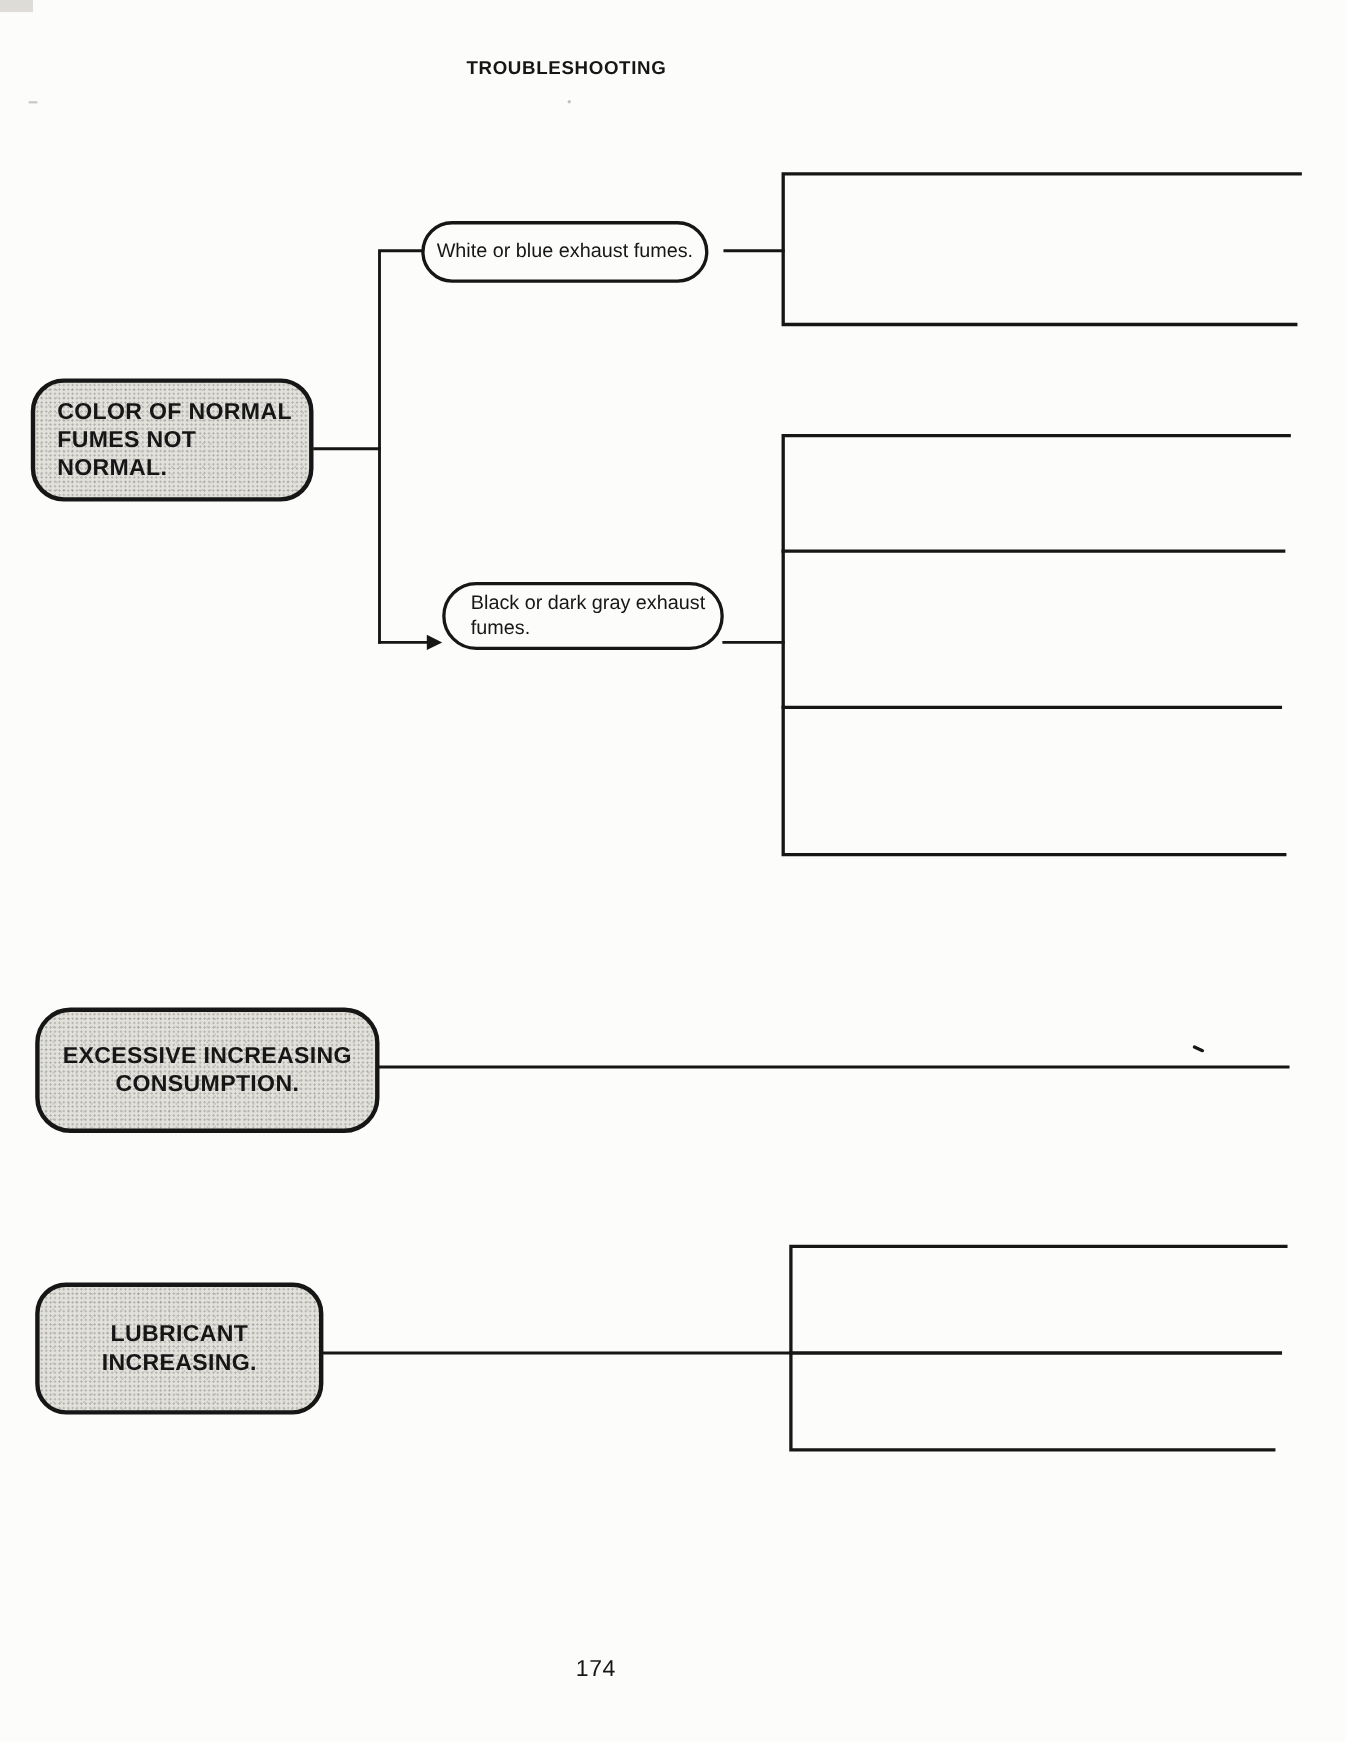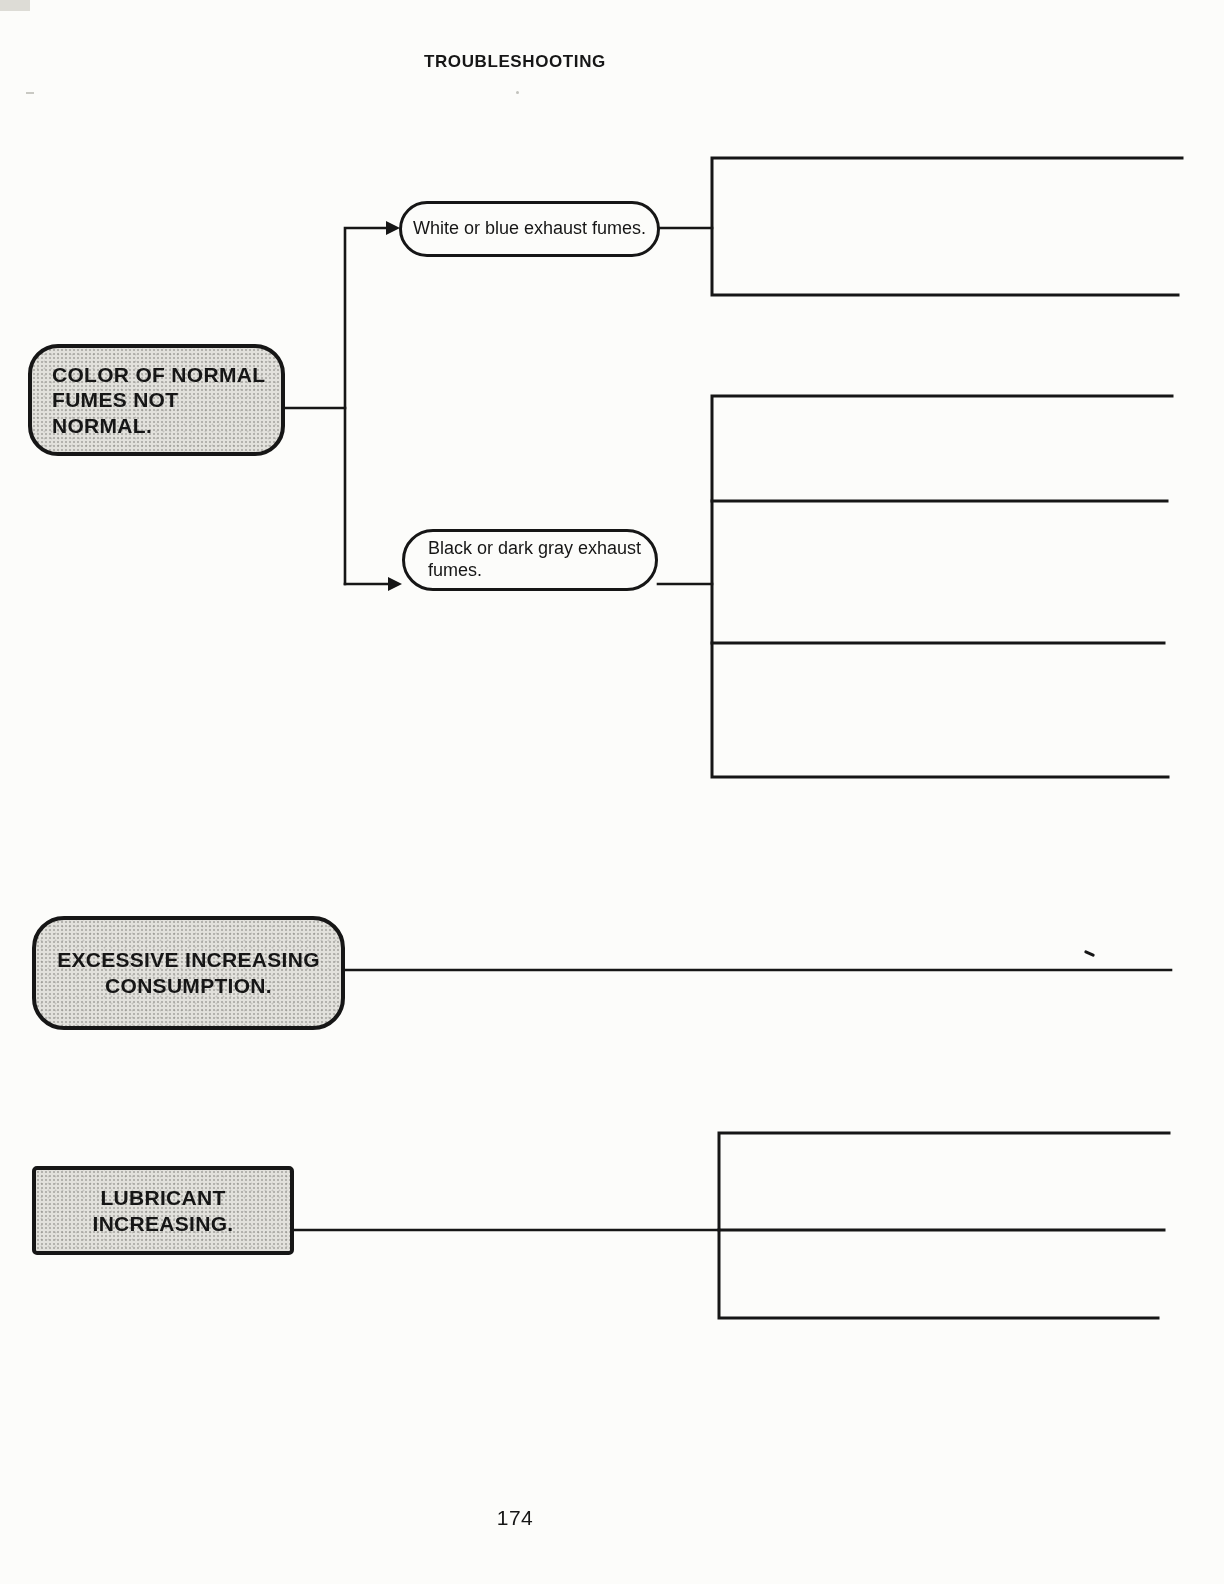--- a/index.html
+++ b/index.html
@@ -50,21 +50,21 @@
     background:var(--paper);
     border-width:3px;
     border-radius:999px;
     font-size:18px;
     line-height:1.2;
   }
   .c{align-items:center;text-align:center;}
   .l{align-items:flex-start;text-align:left;}
   .page-number{
     position:absolute;left:470px;top:1506px;width:90px;
-    text-align:center;font-size:21px;letter-spacing:.5px;
+    text-align:right;font-size:21px;letter-spacing:.5px;
   }
   .artifact{position:absolute;}
 </style>
 </head>
 <body>
 
 <div class="page">
 
   <div class="title">TROUBLESHOOTING</div>
 
@@ -90,35 +90,35 @@
     <path class="ln thin" d="M294 1230 H719"></path>
     <path class="ln" d="M1169 1133 H719 V1318 H1158"></path>
     <path class="ln" d="M719 1230 H1164"></path>
   </svg>
 
   <div class="node shaded bold l" style="left:28px;top:344px;width:257px;height:112px;border-radius:30px;padding-left:20px;">
     <span>COLOR OF NORMAL</span>
     <span>FUMES NOT NORMAL.</span>
   </div>
 
-  <div class="node oval c" style="left:399px;top:201px;width:261px;height:56px;">
+  <div class="node oval c" style="left:383px;top:201px;width:261px;height:56px;">
     <span>White or blue exhaust fumes.</span>
   </div>
 
   <div class="node oval l" style="left:402px;top:529px;width:256px;height:62px;padding-left:23px;">
     <span>Black or dark gray exhaust</span>
     <span>fumes.</span>
   </div>
 
   <div class="node shaded bold c" style="left:32px;top:916px;width:313px;height:114px;border-radius:32px;">
     <span>EXCESSIVE INCREASING</span>
     <span>CONSUMPTION.</span>
   </div>
 
-  <div class="node shaded bold c" style="left:32px;top:1166px;width:262px;height:89px;border-radius:5px;">
+  <div class="node shaded bold c" style="left:32px;top:1166px;width:262px;height:120px;border-radius:28px;">
     <span>LUBRICANT</span>
     <span>INCREASING.</span>
   </div>
 
   <div class="artifact" style="left:0;top:0;width:30px;height:11px;background:#dddcd6;"></div>
   <div class="artifact" style="left:26px;top:92px;width:8px;height:2px;background:#c9c9c3;"></div>
   <div class="artifact" style="left:516px;top:91px;width:3px;height:3px;background:#c2c2bc;border-radius:50%;"></div>
   <div class="artifact" style="left:1084px;top:952px;width:11px;height:3px;background:var(--ink);transform:rotate(24deg);border-radius:2px;"></div>
 
   <div class="page-number">174</div>

